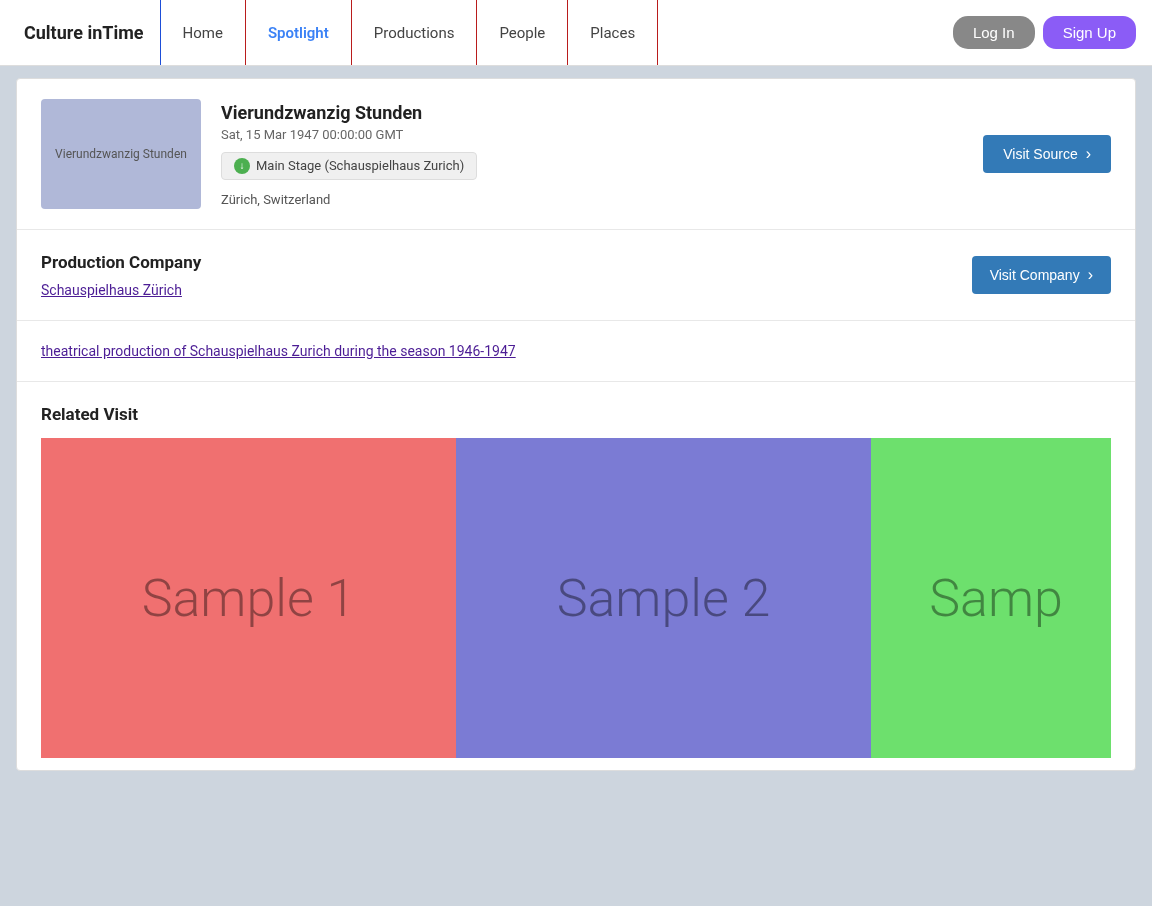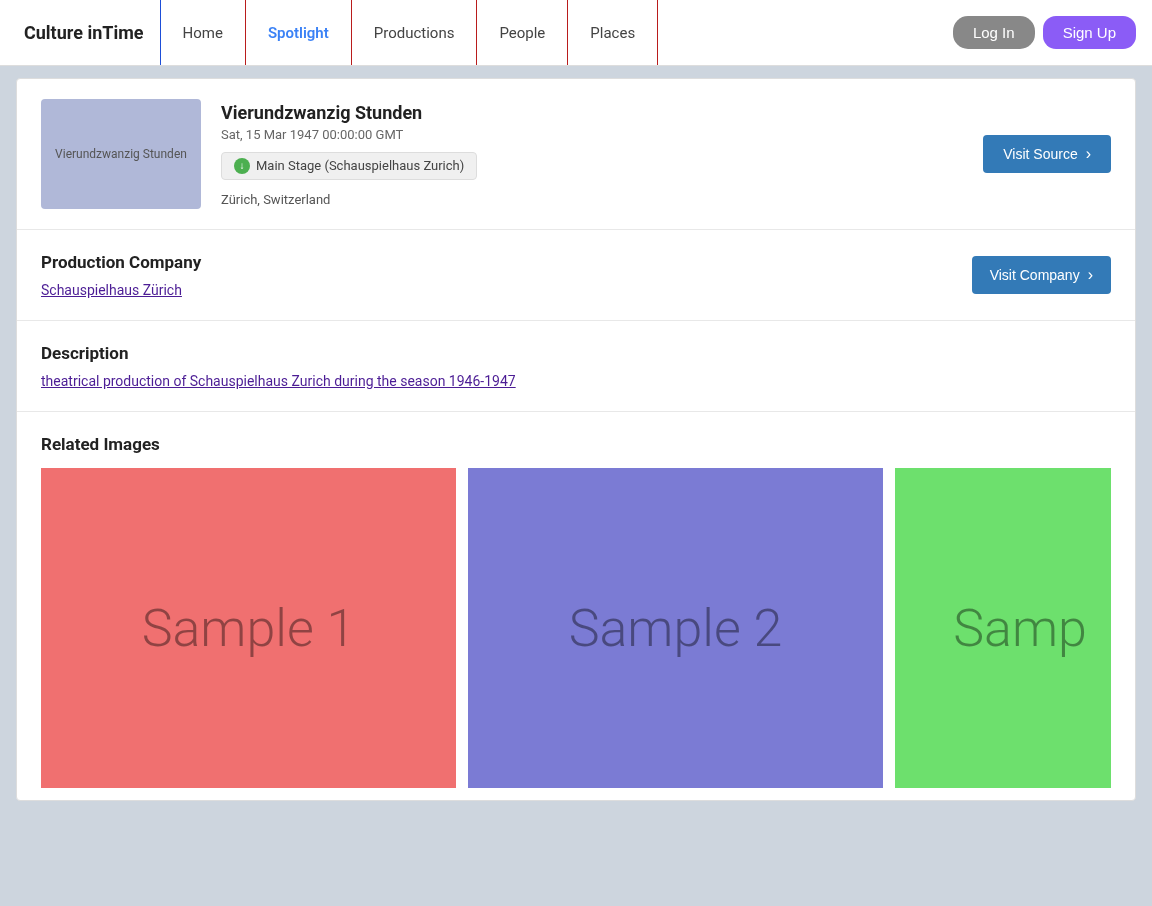--- a/index.html
+++ b/index.html
@@ -216,21 +216,21 @@
     }
     .images-title {
       font-size: 17px;
       font-weight: 700;
       color: #222;
       margin-bottom: 14px;
     }
     .images-scroll-container {
       overflow-x: auto;
       display: flex;
-      gap: 12px;
+      gap: 0;
       padding-bottom: 12px;
     }
     .sample-image {
       flex-shrink: 0;
       height: 320px;
       width: 415px;
       display: flex;
       align-items: center;
       justify-content: center;
       font-size: 52px;
@@ -290,26 +290,25 @@
     <div class="section-content">Schauspielhaus Zürich</div>
     <div class="section-action">
       <button class="btn-visit-company">
         <span>Visit Company</span>
         <span style="font-size:16px;">›</span>
       </button>
     </div>
   </div>
 
   <div class="section">
-    <div class="section-title">Description</div>
     <div class="section-content">theatrical production of Schauspielhaus Zurich during the season 1946-1947</div>
   </div>
 
   <div class="images-section">
-    <div class="images-title">Related Images</div>
+    <div class="images-title">Related Visit</div>
     <div class="images-scroll-container">
       <div class="sample-image sample-1">
         <span>Sample 1</span>
       </div>
       <div class="sample-image sample-2">
         <span>Sample 2</span>
       </div>
       <div class="sample-image sample-3">
         <span>Samp</span>
       </div>

